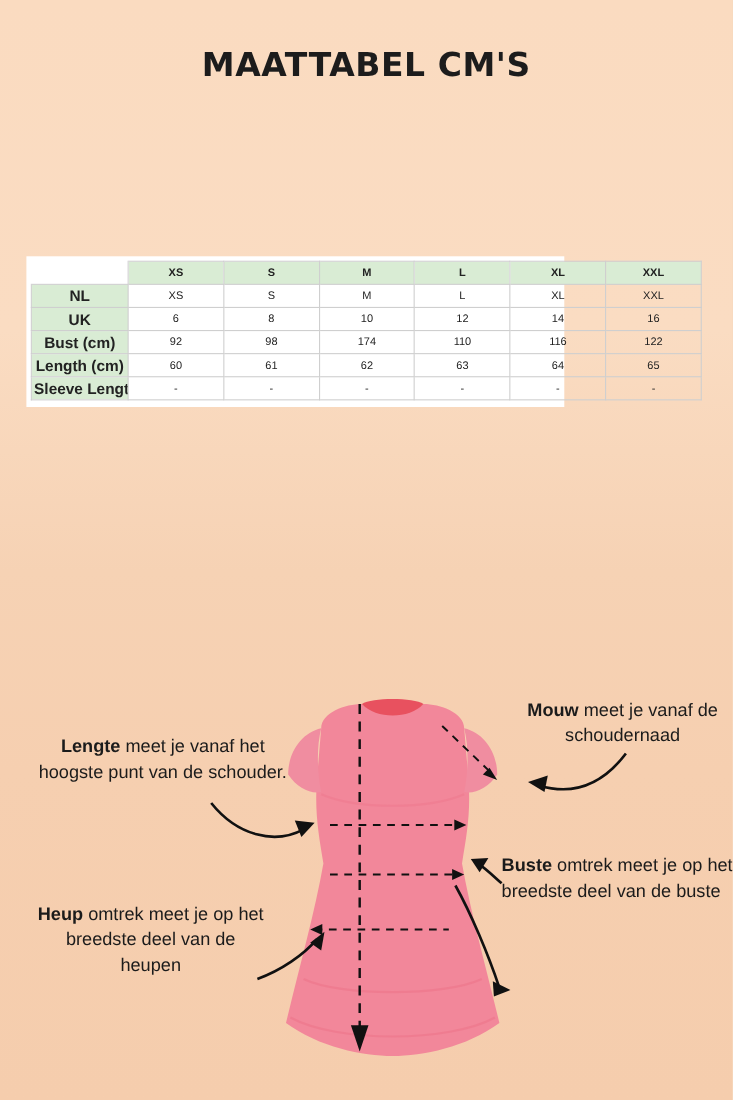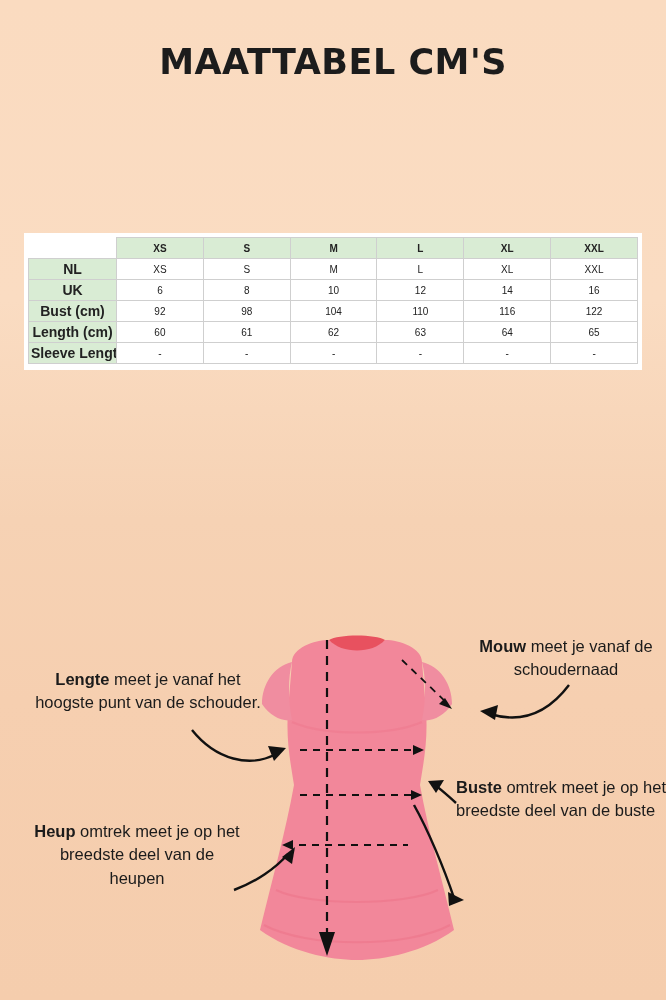--- a/index.html
+++ b/index.html
@@ -19,32 +19,32 @@
     width: 666px;
     height: 1000px;
     background: linear-gradient(180deg, #fadbc0 0%, #fadcc2 30%, #f6d2b4 52%, #f6cfb0 70%, #f5cdad 100%);
   }
   .title {
     position: absolute;
     top: 42px;
     left: 0;
     width: 666px;
     text-align: center;
-    font-size: 35px;
+    font-size: 30px;
     font-weight: bold;
     letter-spacing: 0.5px;
     color: #1c1c1c;
     font-family: "DejaVu Sans", sans-serif;
   }
   
   .table-wrap {
     position: absolute;
     left: 24px;
     top: 233px;
-    width: 618px;
+    width: 489px;
     background: #ffffff;
     padding: 4px 13px 6px 4px;
     box-sizing: border-box;
   }
   table.size-table {
     border-collapse: collapse;
     width: 610px;
     table-layout: fixed;
     font-size: 10px;
     color: #222;
@@ -145,21 +145,21 @@
           <td>8</td>
           <td>10</td>
           <td>12</td>
           <td>14</td>
           <td>16</td>
         </tr>
         <tr>
           <th class="rowhead">Bust (cm)</th>
           <td>92</td>
           <td>98</td>
-          <td>104</td>
+          <td>174</td>
           <td>110</td>
           <td>116</td>
           <td>122</td>
         </tr>
         <tr>
           <th class="rowhead">Length (cm)</th>
           <td>60</td>
           <td>61</td>
           <td>62</td>
           <td>63</td>

